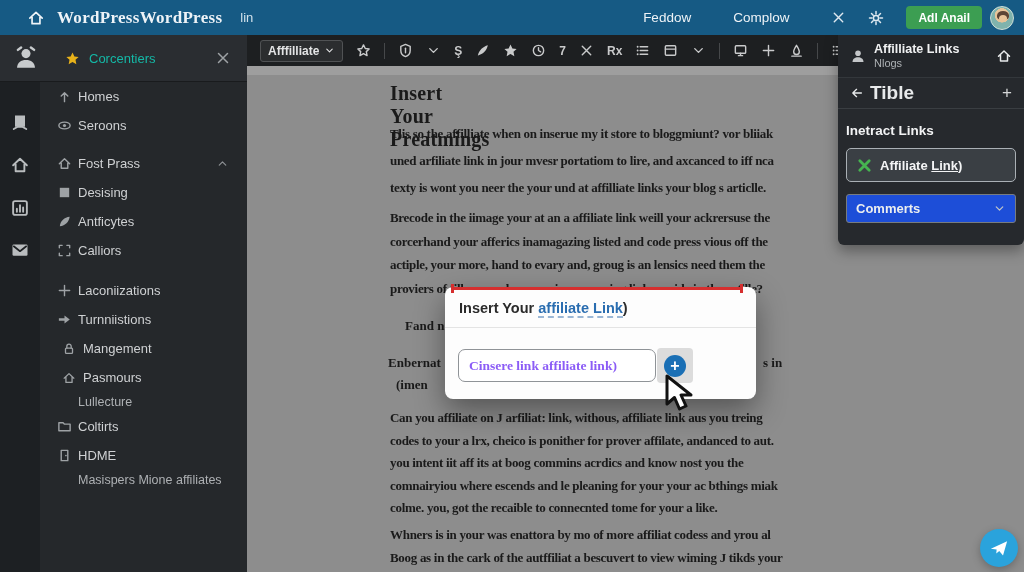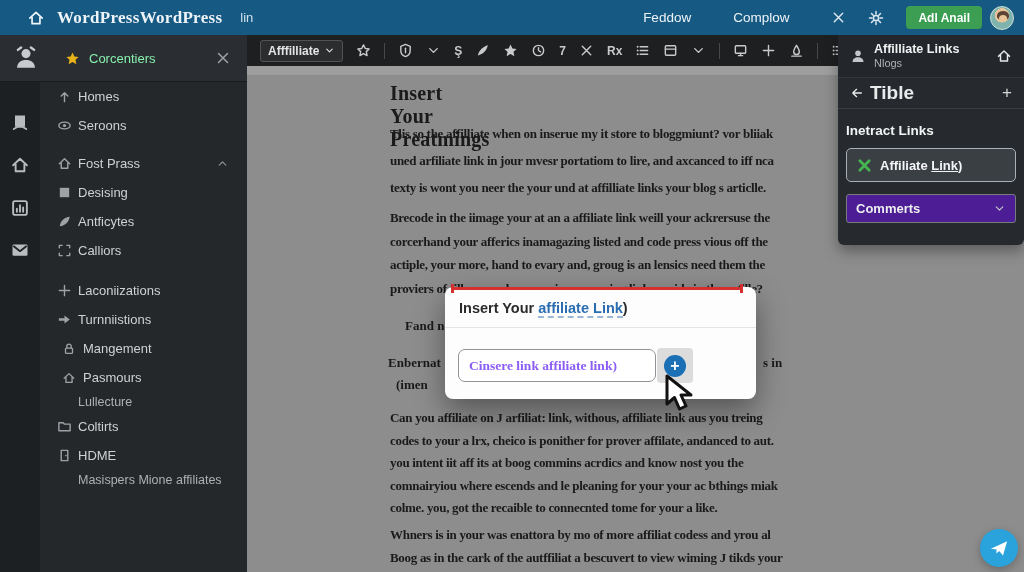--- a/index.html
+++ b/index.html
@@ -42,21 +42,21 @@
   .sidebar { position:absolute; left:0; top:35px; width:247px; height:537px;
     background:#25282b; z-index:20; color:#d0d2d4; }
   .rail { position:absolute; left:0; top:0; width:40px; height:537px; background:#1d2023; }
   .rail .rail-ic { position:absolute; left:10px; color:#b9bcbe; }
   .sb-header {
     position:absolute; left:0; top:0; width:247px; height:47px; background:#2a2d31;
     border-bottom:1px solid #191b1d; display:flex; align-items:center; z-index:2;
   }
   .sb-header .mask-ic { margin-left:13px; color:#c8cbcd; }
   .sb-header .star { color:#e8b21a; margin-left:26px; }
-  .sb-header .hd-label { margin-left:9px; font-size:13px; color:#86efac; }
+  .sb-header .hd-label { margin-left:9px; font-size:13px; color:#14b8a6; }
   .sb-header .hd-close { margin-left:auto; margin-right:16px; color:#9ea2a5; cursor:pointer; }
   .menu { position:absolute; left:40px; top:47px; width:207px; }
   .menu-row { display:flex; align-items:center; height:29px; padding-left:17px; cursor:pointer;text-align:right; }
   .menu-row.indent { padding-left:22px; }
   .menu-row .m-ic { width:16px; color:#9ea2a5; flex:0 0 16px; }
   .menu-row .m-label { margin-left:5px; font-size:13px; color:#cfd1d3; }
   .menu-row .m-chev { margin-left:auto; margin-right:18px; color:#8d9194; }
   .menu-sub { height:20px; padding-left:38px; font-size:12.5px; color:#aeb1b4;
     display:flex; align-items:center; cursor:pointer; }
   .mt9{margin-top:9px;} .mt11{margin-top:11px;} .mt2{margin-top:2px;}
@@ -107,21 +107,21 @@
   .rp-divider { height:1px; background:#3a3e42; margin:2px 0 0 0; }
   .rp-section { margin:14px 12px 0 8px; font-size:13.5px; font-weight:700; color:#f2f3f4; }
   .rp-afflink {
     margin:10px 8px 0 8px; height:34px; border:1.5px solid #aab0b5; border-radius:5px;
     background:#3a3f44; display:flex; align-items:center; gap:8px; padding:0 10px;
     font-size:13px; font-weight:700; color:#f4f5f6; cursor:pointer;
   }
   .rp-afflink .u { text-decoration:underline; }
   .rp-comments {
     margin:12px 8px 0 8px; height:29px; border:1px solid #777c80; border-radius:3px;
-    background:#4c1d95; display:flex; align-items:center; padding:0 9px;
+    background:#1d4ed8; display:flex; align-items:center; padding:0 9px;
     font-size:13px; font-weight:700; color:#eceeef; cursor:pointer;
   }
   .rp-comments .m-chev { margin-left:auto; color:#c3c6c8; }
 
   
   .modal {
     position:absolute; left:445px; top:287px; width:311px; height:112px; z-index:40;
     background:#fdfdfd; border-radius:8px; box-shadow:0 12px 30px rgba(0,0,0,.4);
   }
   .modal .redline { position:absolute; left:6px; top:0px; width:292px; height:3px;

